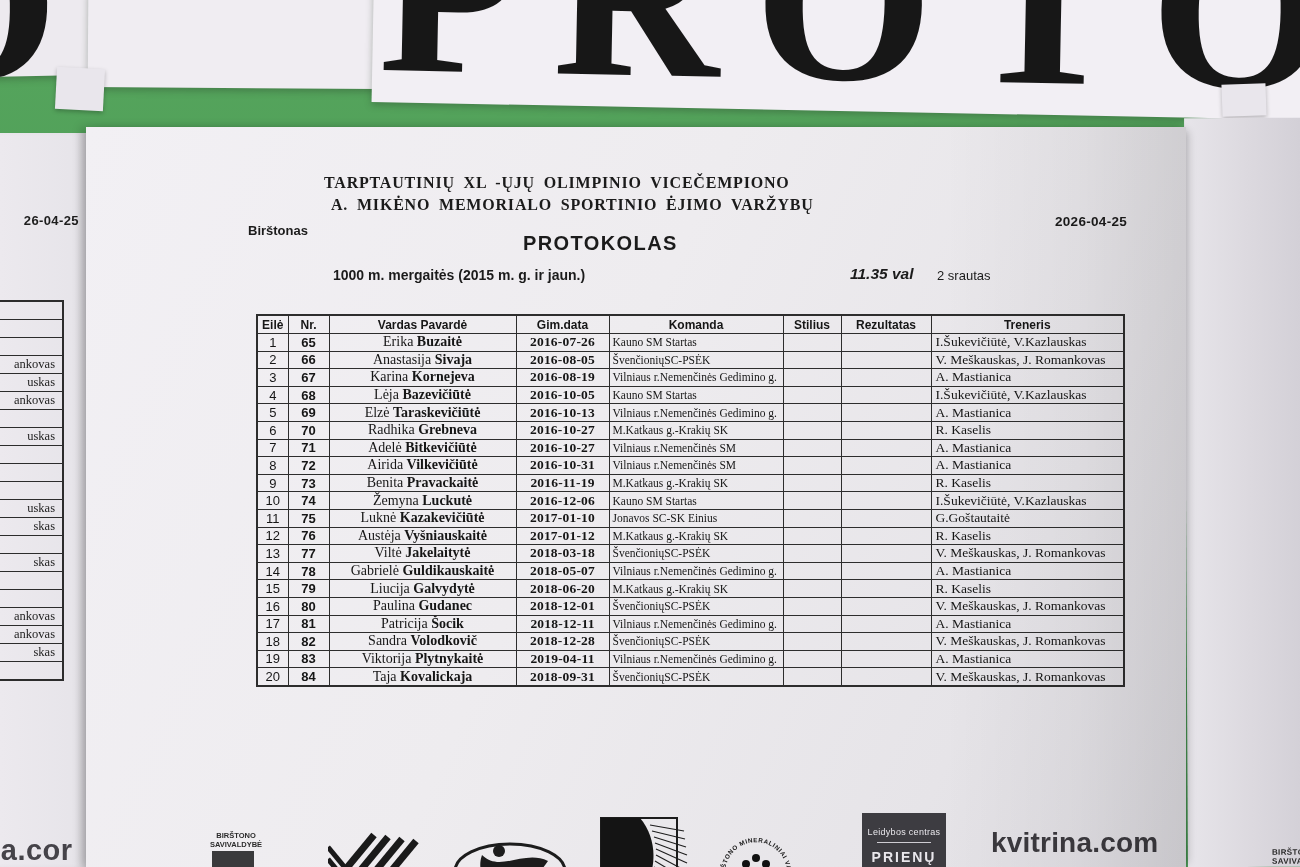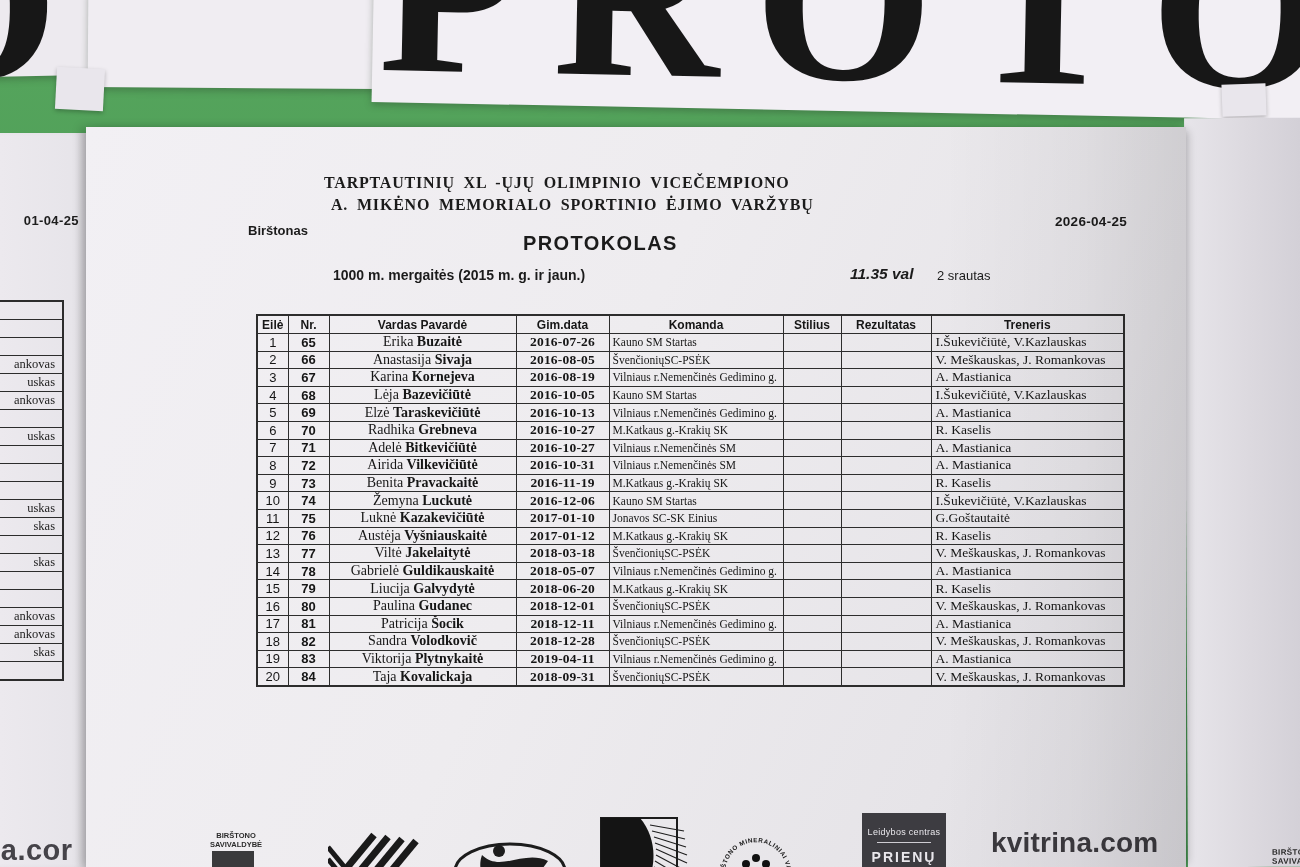--- a/index.html
+++ b/index.html
@@ -83,21 +83,21 @@
     <span class="giant-frag">O</span>
   </div>
   <div class="banner banner-b"></div>
   <div class="banner banner-main">
     <span class="giant">PROTOKOL</span>
   </div>
   <div class="tab tab-left"></div>
   <div class="tab tab-right"></div>
 
   <div class="sheet left-sheet">
-    <div class="ls-date">01-04-25</div>
+    <div class="ls-date">26-04-25</div>
     <div class="ls-table" id="ls-table">
         <div class="ls-row"></div>
         <div class="ls-row"></div>
         <div class="ls-row"></div>
         <div class="ls-row">ankovas</div>
         <div class="ls-row">uskas</div>
         <div class="ls-row">ankovas</div>
         <div class="ls-row"></div>
         <div class="ls-row">uskas</div>
         <div class="ls-row"></div>

